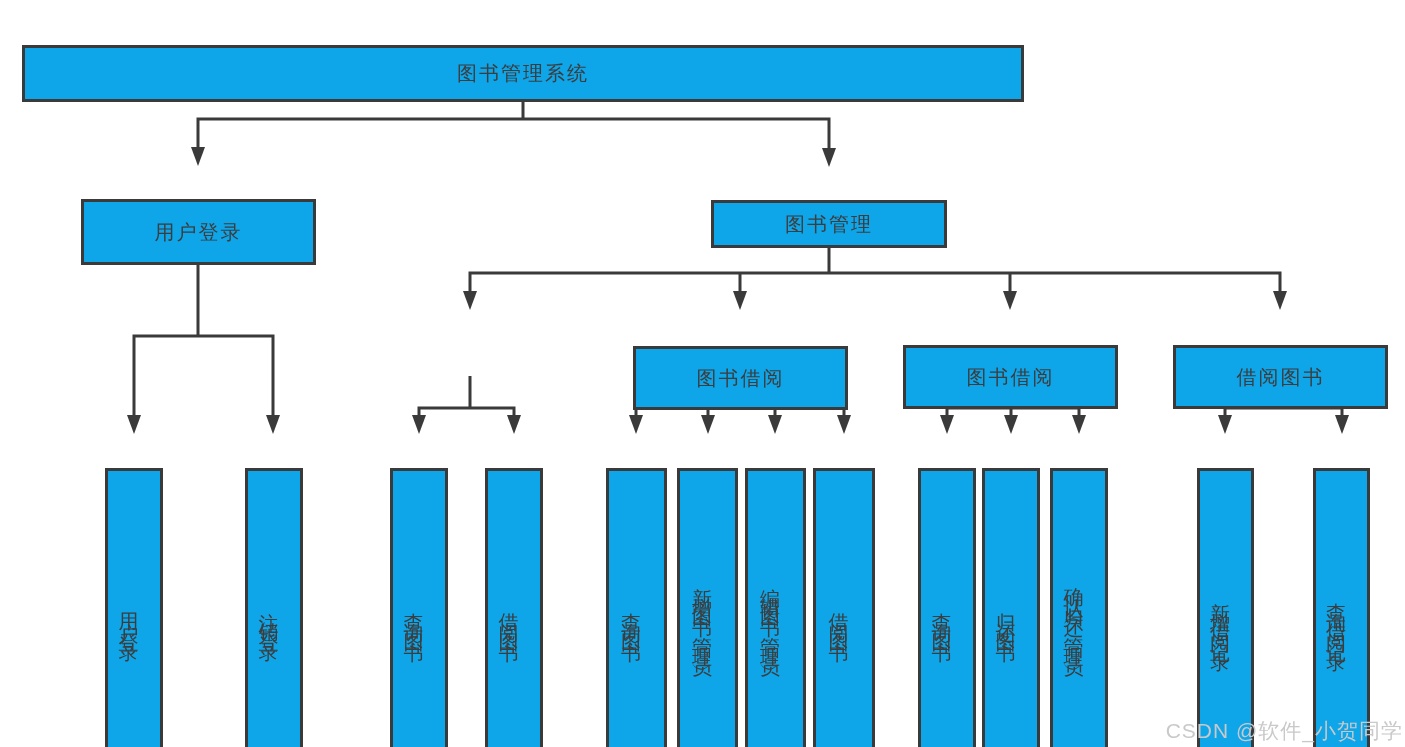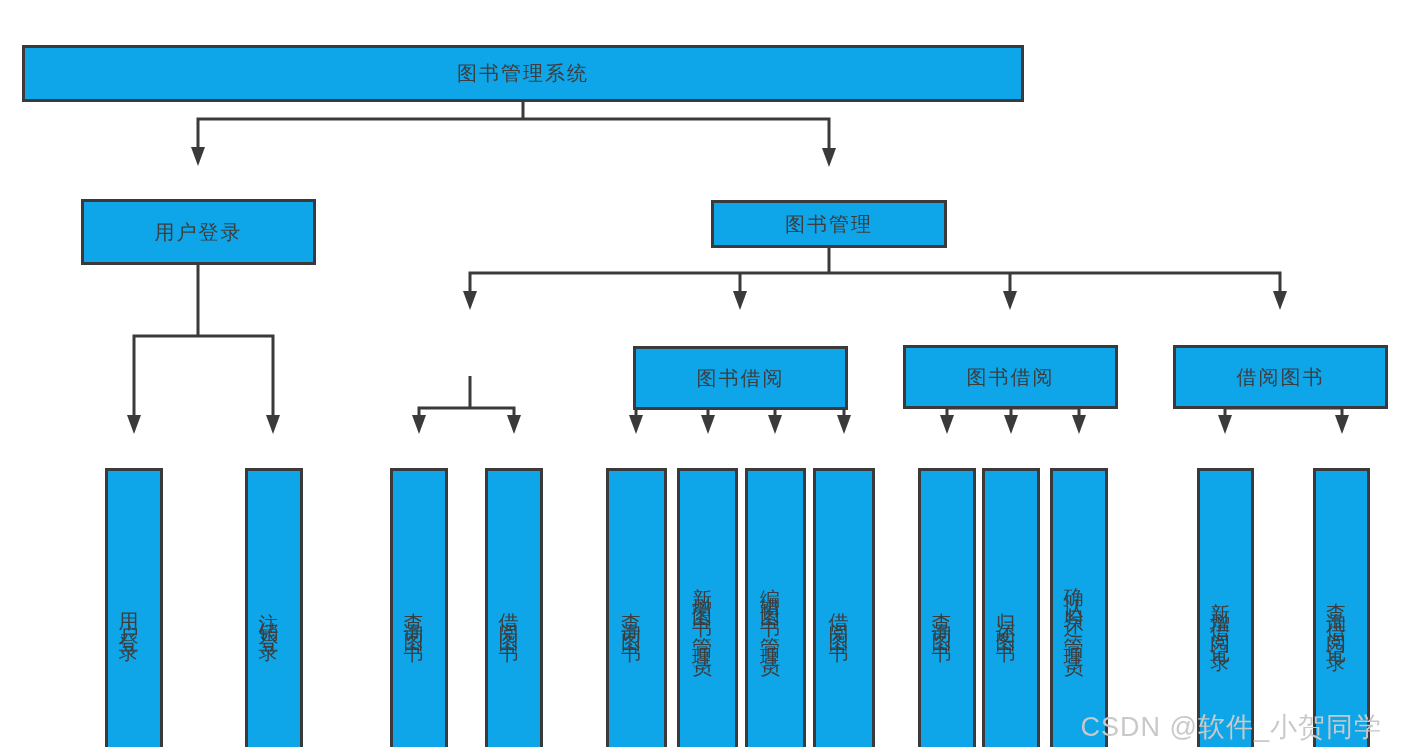--- a/index.html
+++ b/index.html
@@ -27,22 +27,22 @@
   .vbox .vtext{
     writing-mode:vertical-rl;
     text-orientation:mixed;
     font-size:20px;
     line-height:1;
     letter-spacing:10px;
     margin-block-end:-10px;
   }
   .watermark{
     position:absolute;
-    right:23px;bottom:2px;
-    font-size:27px;
+    right:2px;bottom:2px;
+    font-size:21px;
     letter-spacing:1px;
     color:var(--watermark-color,#c9c9c9);
     z-index:3;
     white-space:nowrap;
   }
 </style>
 </head>
 <body>
 
 <div id="canvas">

